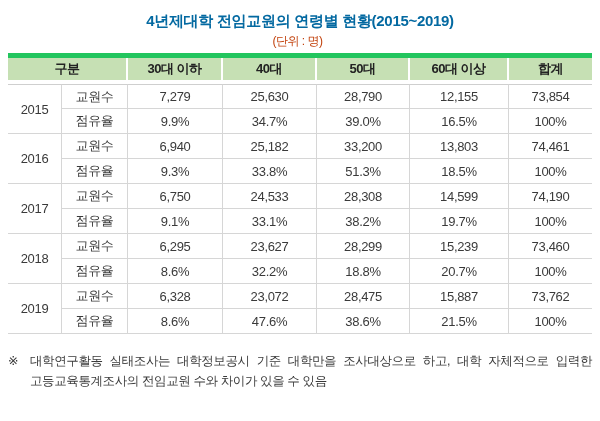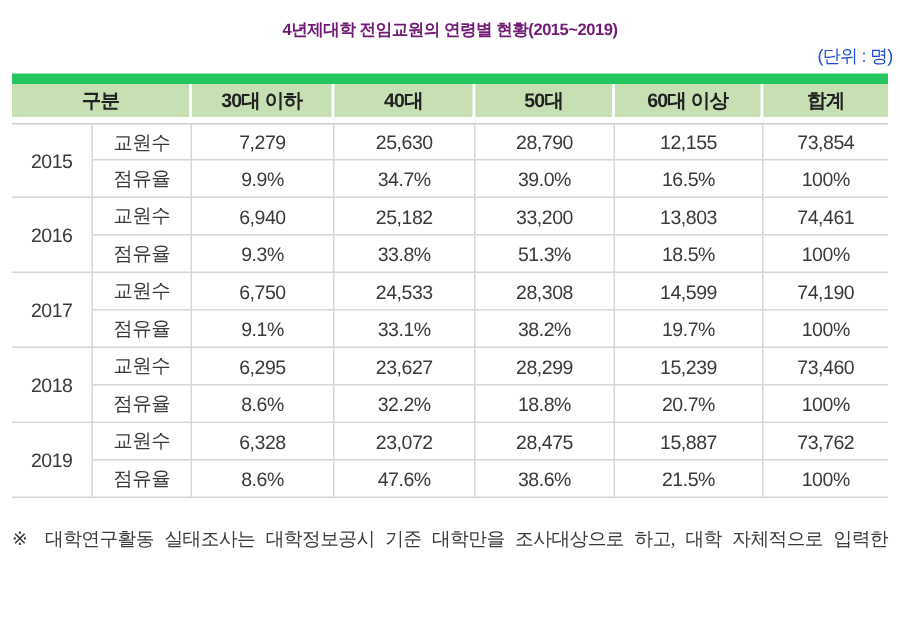--- a/index.html
+++ b/index.html
@@ -3,30 +3,30 @@
 <meta charset="utf-8">
 <style>
   * { margin:0; padding:0; box-sizing:border-box; }
   html,body { background:#ffffff; }
   .page {
     width:600px; height:421px; background:#ffffff; overflow:hidden;
     font-family:"Liberation Sans","DejaVu Sans",sans-serif; position:relative;
   }
   .title {
     padding-top:12px; text-align:center;
-    font-size:11px; font-weight:bold; color:#701a75; letter-spacing:-0.3px;
+    font-size:15px; font-weight:bold; color:#0369a1; letter-spacing:-0.3px;
   }
   .unit {
-    text-align:right; font-size:12px; color:#1d4ed8;
+    text-align:center; font-size:12px; color:#c2410c;
     padding:2px 5px 3px 0; letter-spacing:-0.5px;
   }
   table.data-table {
     width:584px; margin:0 8px; table-layout:fixed;
     border-collapse:separate; border-spacing:0;
-    border-top:7px solid #22c55e;
+    border-top:5px solid #22c55e;
   }
   th {
     background:#c6e0b4; height:26px; padding:0;
     font-size:13px; font-weight:bold; color:#222222; letter-spacing:-0.5px;
     text-align:center; vertical-align:middle;
     border-right:2px solid #ffffff; border-bottom:4px solid #ffffff;
   }
   th:last-child { border-right:none;font-family:Liberation Mono, monospace; }
   tbody td {
     height:25px; padding:0; text-align:center; vertical-align:middle;
@@ -35,21 +35,21 @@
   }
   tbody tr.group-top td { border-top:1px solid #cfcfcf; }
   tbody td:last-child { border-right:none; }
   td.year-cell { border-left:none; }
   .footnote {
     margin:17px 8px 0 8px; display:flex; align-items:flex-start;
     font-size:12.5px; line-height:20px; color:#3a3a3a; letter-spacing:-0.4px;
   }
   .footnote .marker { width:22px; flex:0 0 22px; }
   .footnote .ftext { flex:1; }
-  .jline { text-align:justify; text-align-last:justify;font-family:Liberation Serif, serif; }
+  .jline { text-align:justify; text-align-last:justify; }
 </style>
 </head>
 <body>
 
 <div class="page">
 
   <div class="title">4년제대학 전임교원의 연령별 현황(2015~2019)</div>
   <div class="unit">(단위 : 명)</div>
 
   <table class="data-table">
@@ -163,16 +163,17 @@
         <td>21.5%</td>
         <td>100%</td>
       </tr>
     </tbody>
   </table>
 
   <div class="footnote">
     <span class="marker">※</span>
     <div class="ftext">
       <div class="jline">대학연구활동 실태조사는 대학정보공시 기준 대학만을 조사대상으로 하고, 대학 자체적으로 입력한</div>
+      <div>고등교육통계조사의 전임교원 수와 차이가 있을 수 있음</div>
     </div>
   </div>
 
 </div>
 
 </body></html>

